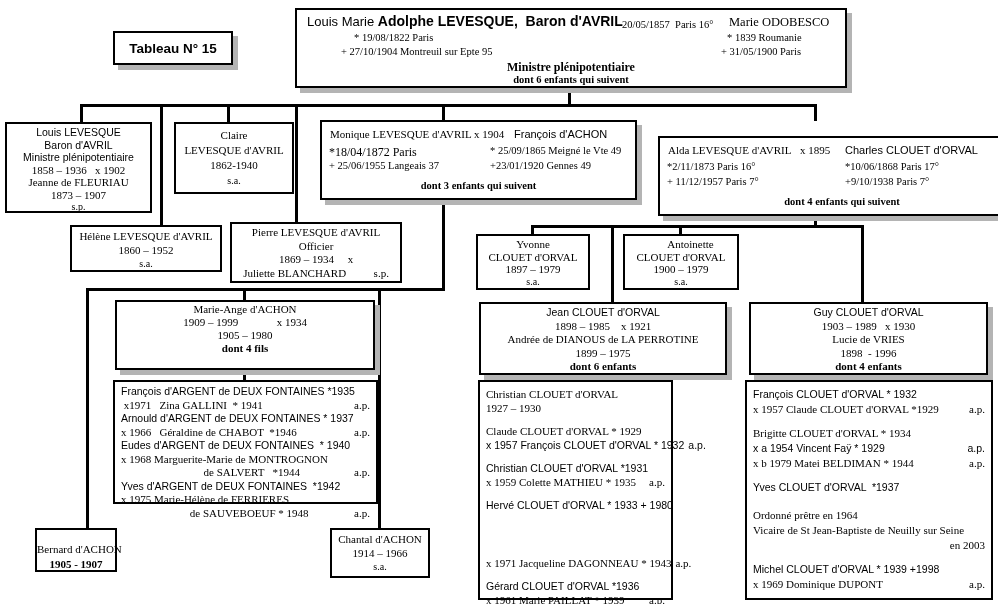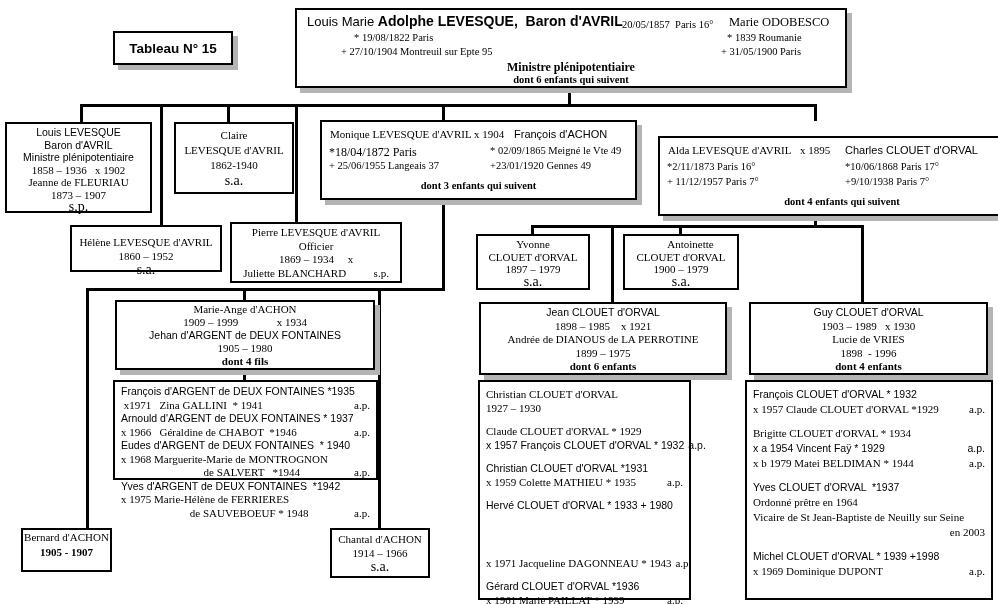--- a/index.html
+++ b/index.html
@@ -7,21 +7,21 @@
   body{width:998px;height:604px;position:relative;overflow:hidden;
        font-family:"Liberation Serif",serif;color:#000}
   .vline,.hline{position:absolute;background:#000}
   .box{position:absolute;background:#fff;border:2px solid #000}
   .shadow{box-shadow:5px 5px 0 #b4b4b4}
   .abs{position:absolute;white-space:pre}
   .center{text-align:center}
   .b{font-weight:bold}
   .line{font-size:11px;white-space:pre}
   .sans{font-family:"Liberation Sans",sans-serif;font-size:10.5px}
-  .small{font-size:14px}
+  .small{font-size:10px}
   .split{display:flex;justify-content:space-between;align-items:baseline}
   .split .rr{padding-left:4px}
   .gap-row{height:9px}
   .pbox{text-align:center}
   .list{text-align:left;padding:5px 6px 0 6px}
   .tableau{display:flex;align-items:center;justify-content:center;
            font-family:"Liberation Sans",sans-serif;font-weight:bold;font-size:13.5px}
 </style>
 </head>
 <body>
@@ -83,37 +83,37 @@
     <div class="line" style="line-height: 15px;">1862-1940</div>
     <div class="line small" style="line-height: 15px;">s.a.</div>
   </div>
 
 <div class="box shadow" style="left:320px;top:120px;width:317px;height:80px">
   <span class="abs" style="left:8px;top:6px;font-size:11px">Monique LEVESQUE d'AVRIL</span>
   <span class="abs" style="left:152px;top:6px;font-size:11px">x 1904</span>
   <span class="abs sans" style="left:192px;top:6px;font-size:11px">François d'ACHON</span>
   <span class="abs" style="left:7px;top:23px;font-size:12px">*18/04/1872 Paris</span>
   <span class="abs" style="left:7px;top:38px;font-size:10.5px">+ 25/06/1955 Langeais 37</span>
-  <span class="abs" style="left:168px;top:23px;font-size:10.5px">* 02/09/1865 Meigné le Vte 49</span>
+  <span class="abs" style="left:168px;top:23px;font-size:10.5px">* 25/09/1865 Meigné le Vte 49</span>
   <span class="abs" style="left:168px;top:38px;font-size:10.5px">+23/01/1920 Gennes 49</span>
   <div class="abs b center" style="left:0;top:58px;width:100%;font-size:10.5px">dont 3 enfants qui suivent</div>
 </div>
 
 <div class="box shadow" style="left:658px;top:136px;width:368px;height:80px">
   <span class="abs" style="left:8px;top:6px;font-size:11px">Alda LEVESQUE d'AVRIL</span>
   <span class="abs" style="left:140px;top:6px;font-size:11px">x 1895</span>
   <span class="abs sans" style="left:185px;top:6px;font-size:11px">Charles CLOUET d'ORVAL</span>
   <span class="abs" style="left:7px;top:23px;font-size:10.5px">*2/11/1873 Paris 16°</span>
   <span class="abs" style="left:7px;top:38px;font-size:10.5px">+ 11/12/1957 Paris 7°</span>
   <span class="abs" style="left:185px;top:23px;font-size:10.5px">*10/06/1868 Paris 17°</span>
   <span class="abs" style="left:185px;top:38px;font-size:10.5px">+9/10/1938 Paris 7°</span>
   <div class="abs b center" style="left:0;top:58px;width:100%;font-size:10.5px">dont 4 enfants qui suivent</div>
 </div>
 
-<div class="box pbox" style="left:70px;top:225px;width:152px;height:47px;padding-top:8px;--lh:14px">
+<div class="box pbox" style="left:70px;top:225px;width:152px;height:47px;padding-top:2px;--lh:14px">
     <div class="line" style="line-height: 14px;">Hélène LEVESQUE d'AVRIL</div>
     <div class="line" style="line-height: 14px;">1860 – 1952</div>
     <div class="line small" style="line-height: 14px;">s.a.</div>
   </div>
 
 <div class="box pbox" style="left:230px;top:222px;width:172px;height:61px;padding-top:2px;--lh:13.5px">
     <div class="line" style="line-height: 13.5px;">Pierre LEVESQUE d'AVRIL</div>
     <div class="line" style="line-height: 13.5px;">Officier</div>
     <div class="line" style="line-height: 13.5px;">1869 – 1934     x</div>
     <div class="line" style="line-height: 13.5px;">Juliette BLANCHARD          s.p.</div>
@@ -129,55 +129,54 @@
 <div class="box pbox" style="left:623px;top:234px;width:116px;height:56px;padding-top:2px;--lh:12.5px">
     <div class="line" style="line-height: 12.5px; margin-left: 19px;">Antoinette</div>
     <div class="line" style="line-height: 12.5px;">CLOUET d'ORVAL</div>
     <div class="line" style="line-height: 12.5px;">1900 – 1979</div>
     <div class="line small" style="line-height: 12.5px;">s.a.</div>
   </div>
 
 <div class="box pbox shadow" style="left:115px;top:300px;width:260px;height:70px;padding-top:1px;--lh:13px">
     <div class="line" style="line-height: 13px;">Marie-Ange d'ACHON</div>
     <div class="line" style="line-height: 13px;">1909 – 1999              x 1934</div>
-    <div class="line sans" style="line-height: 13px;">Jehan d'ARGENT de DEUX FONTAINES</div>
     <div class="line" style="line-height: 13px;">1905 – 1980</div>
     <div class="line b" style="line-height: 13px;">dont 4 fils</div>
   </div>
 
 <div class="box pbox shadow" style="left:479px;top:302px;width:248px;height:73px;padding-top:2px;--lh:13.5px">
     <div class="line sans" style="line-height: 13.5px;">Jean CLOUET d'ORVAL</div>
     <div class="line" style="line-height: 13.5px;">1898 – 1985    x 1921</div>
     <div class="line" style="line-height: 13.5px;">Andrée de DIANOUS de LA PERROTINE</div>
     <div class="line" style="line-height: 13.5px;">1899 – 1975</div>
     <div class="line b" style="line-height: 13.5px;">dont 6 enfants</div>
   </div>
 
 <div class="box pbox shadow" style="left:749px;top:302px;width:239px;height:73px;padding-top:2px;--lh:13.5px">
     <div class="line sans" style="line-height: 13.5px;">Guy CLOUET d'ORVAL</div>
     <div class="line" style="line-height: 13.5px;">1903 – 1989   x 1930</div>
     <div class="line" style="line-height: 13.5px;">Lucie de VRIES</div>
     <div class="line" style="line-height: 13.5px;">1898  - 1996</div>
     <div class="line b" style="line-height: 13.5px;">dont 4 enfants</div>
   </div>
 
-<div class="box list" style="left:113px;top:380px;width:265px;height:100px;padding-top:3px;--lh:13.5px">
+<div class="box list" style="left:113px;top:380px;width:265px;height:124px;padding-top:3px;--lh:13.5px">
     <div class="line sans" style="line-height: 13.5px;">François d'ARGENT de DEUX FONTAINES *1935</div>
     <div class="line split" style="line-height: 13.5px;"><span> x1971   Zina GALLINI  * 1941</span><span class="rr">a.p.</span></div>
     <div class="line sans" style="line-height: 13.5px;">Arnould d'ARGENT de DEUX FONTAINES * 1937</div>
     <div class="line split" style="line-height: 13.5px;"><span>x 1966   Géraldine de CHABOT  *1946</span><span class="rr">a.p.</span></div>
     <div class="line sans" style="line-height: 13.5px;">Eudes d'ARGENT de DEUX FONTAINES  * 1940</div>
     <div class="line" style="line-height: 13.5px;">x 1968 Marguerite-Marie de MONTROGNON</div>
     <div class="line split" style="line-height: 13.5px;"><span>                              de SALVERT   *1944</span><span class="rr">a.p.</span></div>
     <div class="line sans" style="line-height: 13.5px;">Yves d'ARGENT de DEUX FONTAINES  *1942</div>
     <div class="line" style="line-height: 13.5px;">x 1975 Marie-Hélène de FERRIERES</div>
     <div class="line split" style="line-height: 13.5px;"><span>                         de SAUVEBOEUF * 1948</span><span class="rr">a.p.</span></div>
   </div>
 
-<div class="box list" style="left:478px;top:380px;width:213px;height:220px;--lh:14px">
+<div class="box list" style="left:478px;top:380px;width:195px;height:220px;--lh:14px">
     <div class="line" style="line-height: 14px;">Christian CLOUET d'ORVAL</div>
     <div class="line" style="line-height: 14px;">1927 – 1930</div>
     <div class="gap-row"></div>
     <div class="line" style="line-height: 14px;">Claude CLOUET d'ORVAL * 1929</div>
     <div class="line sans split" style="line-height: 14px;"><span>x 1957 François CLOUET d'ORVAL * 1932</span><span class="rr">a.p.</span></div>
     <div class="gap-row"></div>
     <div class="line sans" style="line-height: 14px;">Christian CLOUET d'ORVAL *1931</div>
     <div class="line split" style="line-height: 14px;"><span>x 1959 Colette MATHIEU * 1935</span><span class="rr">a.p.</span></div>
     <div class="gap-row"></div>
     <div class="line sans" style="line-height: 14px;">Hervé CLOUET d'ORVAL * 1933 + 1980</div>
@@ -192,29 +191,29 @@
 
 <div class="box list" style="left:745px;top:380px;width:248px;height:220px;--lh:15px">
     <div class="line sans" style="line-height: 15px;">François CLOUET d'ORVAL * 1932</div>
     <div class="line split" style="line-height: 15px;"><span>x 1957 Claude CLOUET d'ORVAL *1929</span><span class="rr">a.p.</span></div>
     <div class="gap-row"></div>
     <div class="line" style="line-height: 15px;">Brigitte CLOUET d'ORVAL * 1934</div>
     <div class="line sans split" style="line-height: 15px;"><span>x a 1954 Vincent Faÿ * 1929</span><span class="rr">a.p.</span></div>
     <div class="line split" style="line-height: 15px;"><span>x b 1979 Matei BELDIMAN * 1944</span><span class="rr">a.p.</span></div>
     <div class="gap-row"></div>
     <div class="line sans" style="line-height: 15px;">Yves CLOUET d'ORVAL  *1937</div>
-    <div class="line" style="line-height: 15px;">Ordonné prêtre en 1964</div>
+    <div class="line" style="line-height: 15px; margin-top: 13px;">Ordonné prêtre en 1964</div>
     <div class="line" style="line-height: 15px;">Vicaire de St Jean-Baptiste de Neuilly sur Seine</div>
     <div class="line split" style="line-height: 15px;"><span></span><span class="rr">en 2003</span></div>
     <div class="gap-row"></div>
     <div class="line sans" style="line-height: 15px;">Michel CLOUET d'ORVAL * 1939 +1998</div>
     <div class="line split" style="line-height: 15px;"><span>x 1969 Dominique DUPONT</span><span class="rr">a.p.</span></div>
   </div>
 
-<div class="box pbox" style="left:21px;top:528px;width:91px;height:44px;padding-top:0;--lh:15px">
+<div class="box pbox" style="left:35px;top:528px;width:82px;height:44px;padding-top:12px;--lh:15px">
     <div class="line" style="line-height: 15px;">Bernard d'ACHON</div>
     <div class="line" style="line-height: 15px; font-weight: bold;">1905 - 1907</div>
   </div>
 
 <div class="box pbox" style="left:330px;top:528px;width:100px;height:50px;padding-top:2px;--lh:14px">
     <div class="line" style="line-height: 14px;">Chantal d'ACHON</div>
     <div class="line" style="line-height: 14px;">1914 – 1966</div>
     <div class="line small" style="line-height: 14px;">s.a.</div>
   </div>
 

